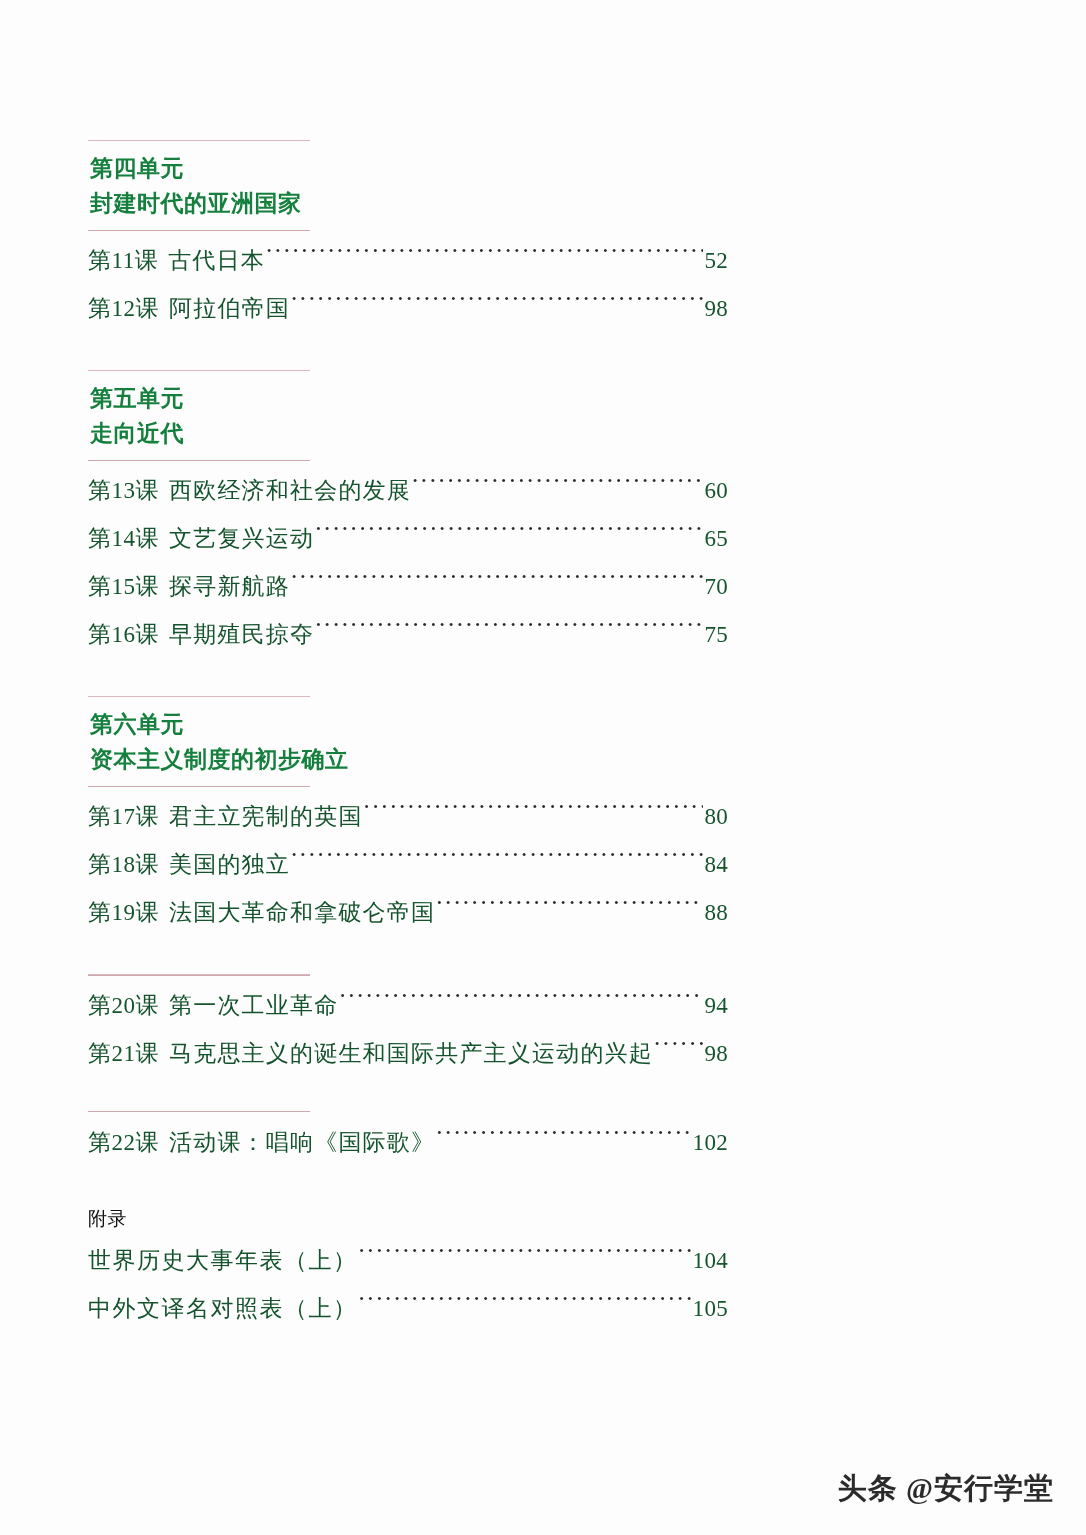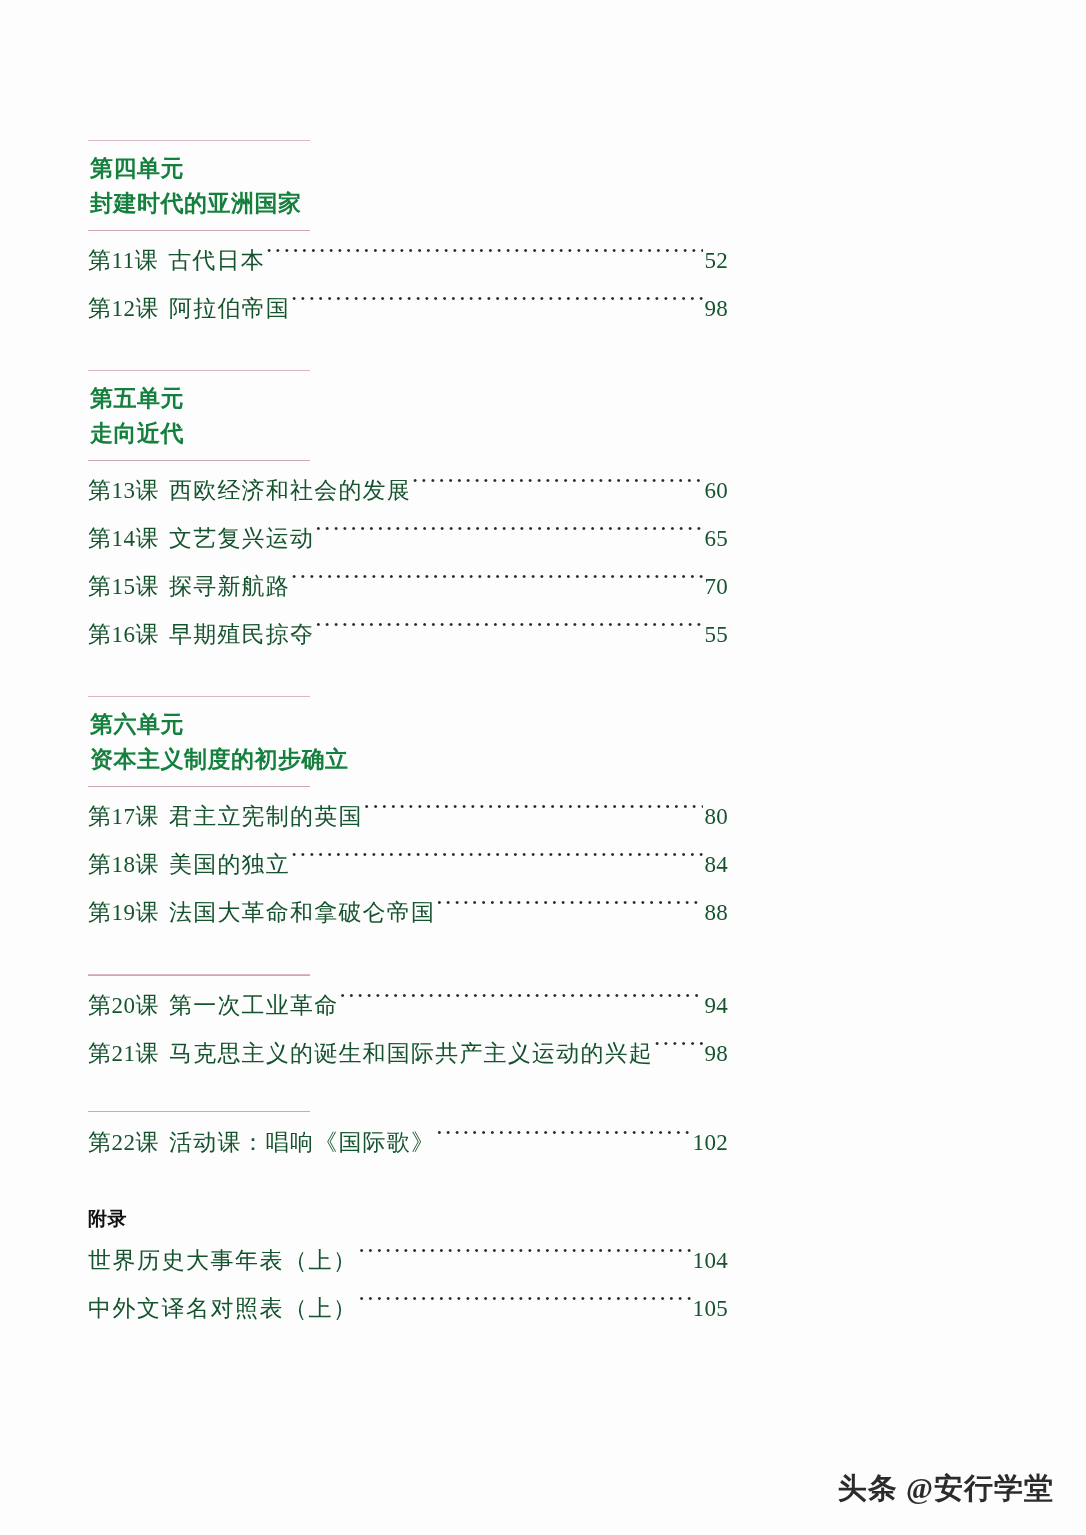--- a/index.html
+++ b/index.html
@@ -101,21 +101,21 @@
   }
 
   
   .entry.appendix .entry-title {
     letter-spacing: 1.5px;
     font-family: Liberation Serif, serif;
   }
 
   .appendix-label {
     font-family: "DejaVu Sans", "Liberation Sans", sans-serif;
-    font-weight: bold;
+    font-weight: normal;
     font-size: 19px;
     color: #111111;
     line-height: 34px;
     letter-spacing: 0.5px;
   }
   .after-rule-gap { height: 6px; }
 
   
   #watermark {
     position: absolute;
@@ -190,21 +190,21 @@
       <span class="entry-gap"></span>
       <span class="entry-title">探寻新航路</span>
       <span class="entry-leader"></span>
       <span class="entry-page">70</span>
     </div>
     <div class="entry">
       <span class="entry-num">第16课</span>
       <span class="entry-gap"></span>
       <span class="entry-title">早期殖民掠夺</span>
       <span class="entry-leader"></span>
-      <span class="entry-page">55</span>
+      <span class="entry-page">75</span>
     </div>
   </div>
 
   <div class="unit-block">
     <div style="height:37px"></div>
     <div class="unit-rule"></div>
     <div class="unit-heading-inner">
       <div class="unit-heading">第六单元</div>
       <div class="unit-heading">资本主义制度的初步确立</div>
     </div>

